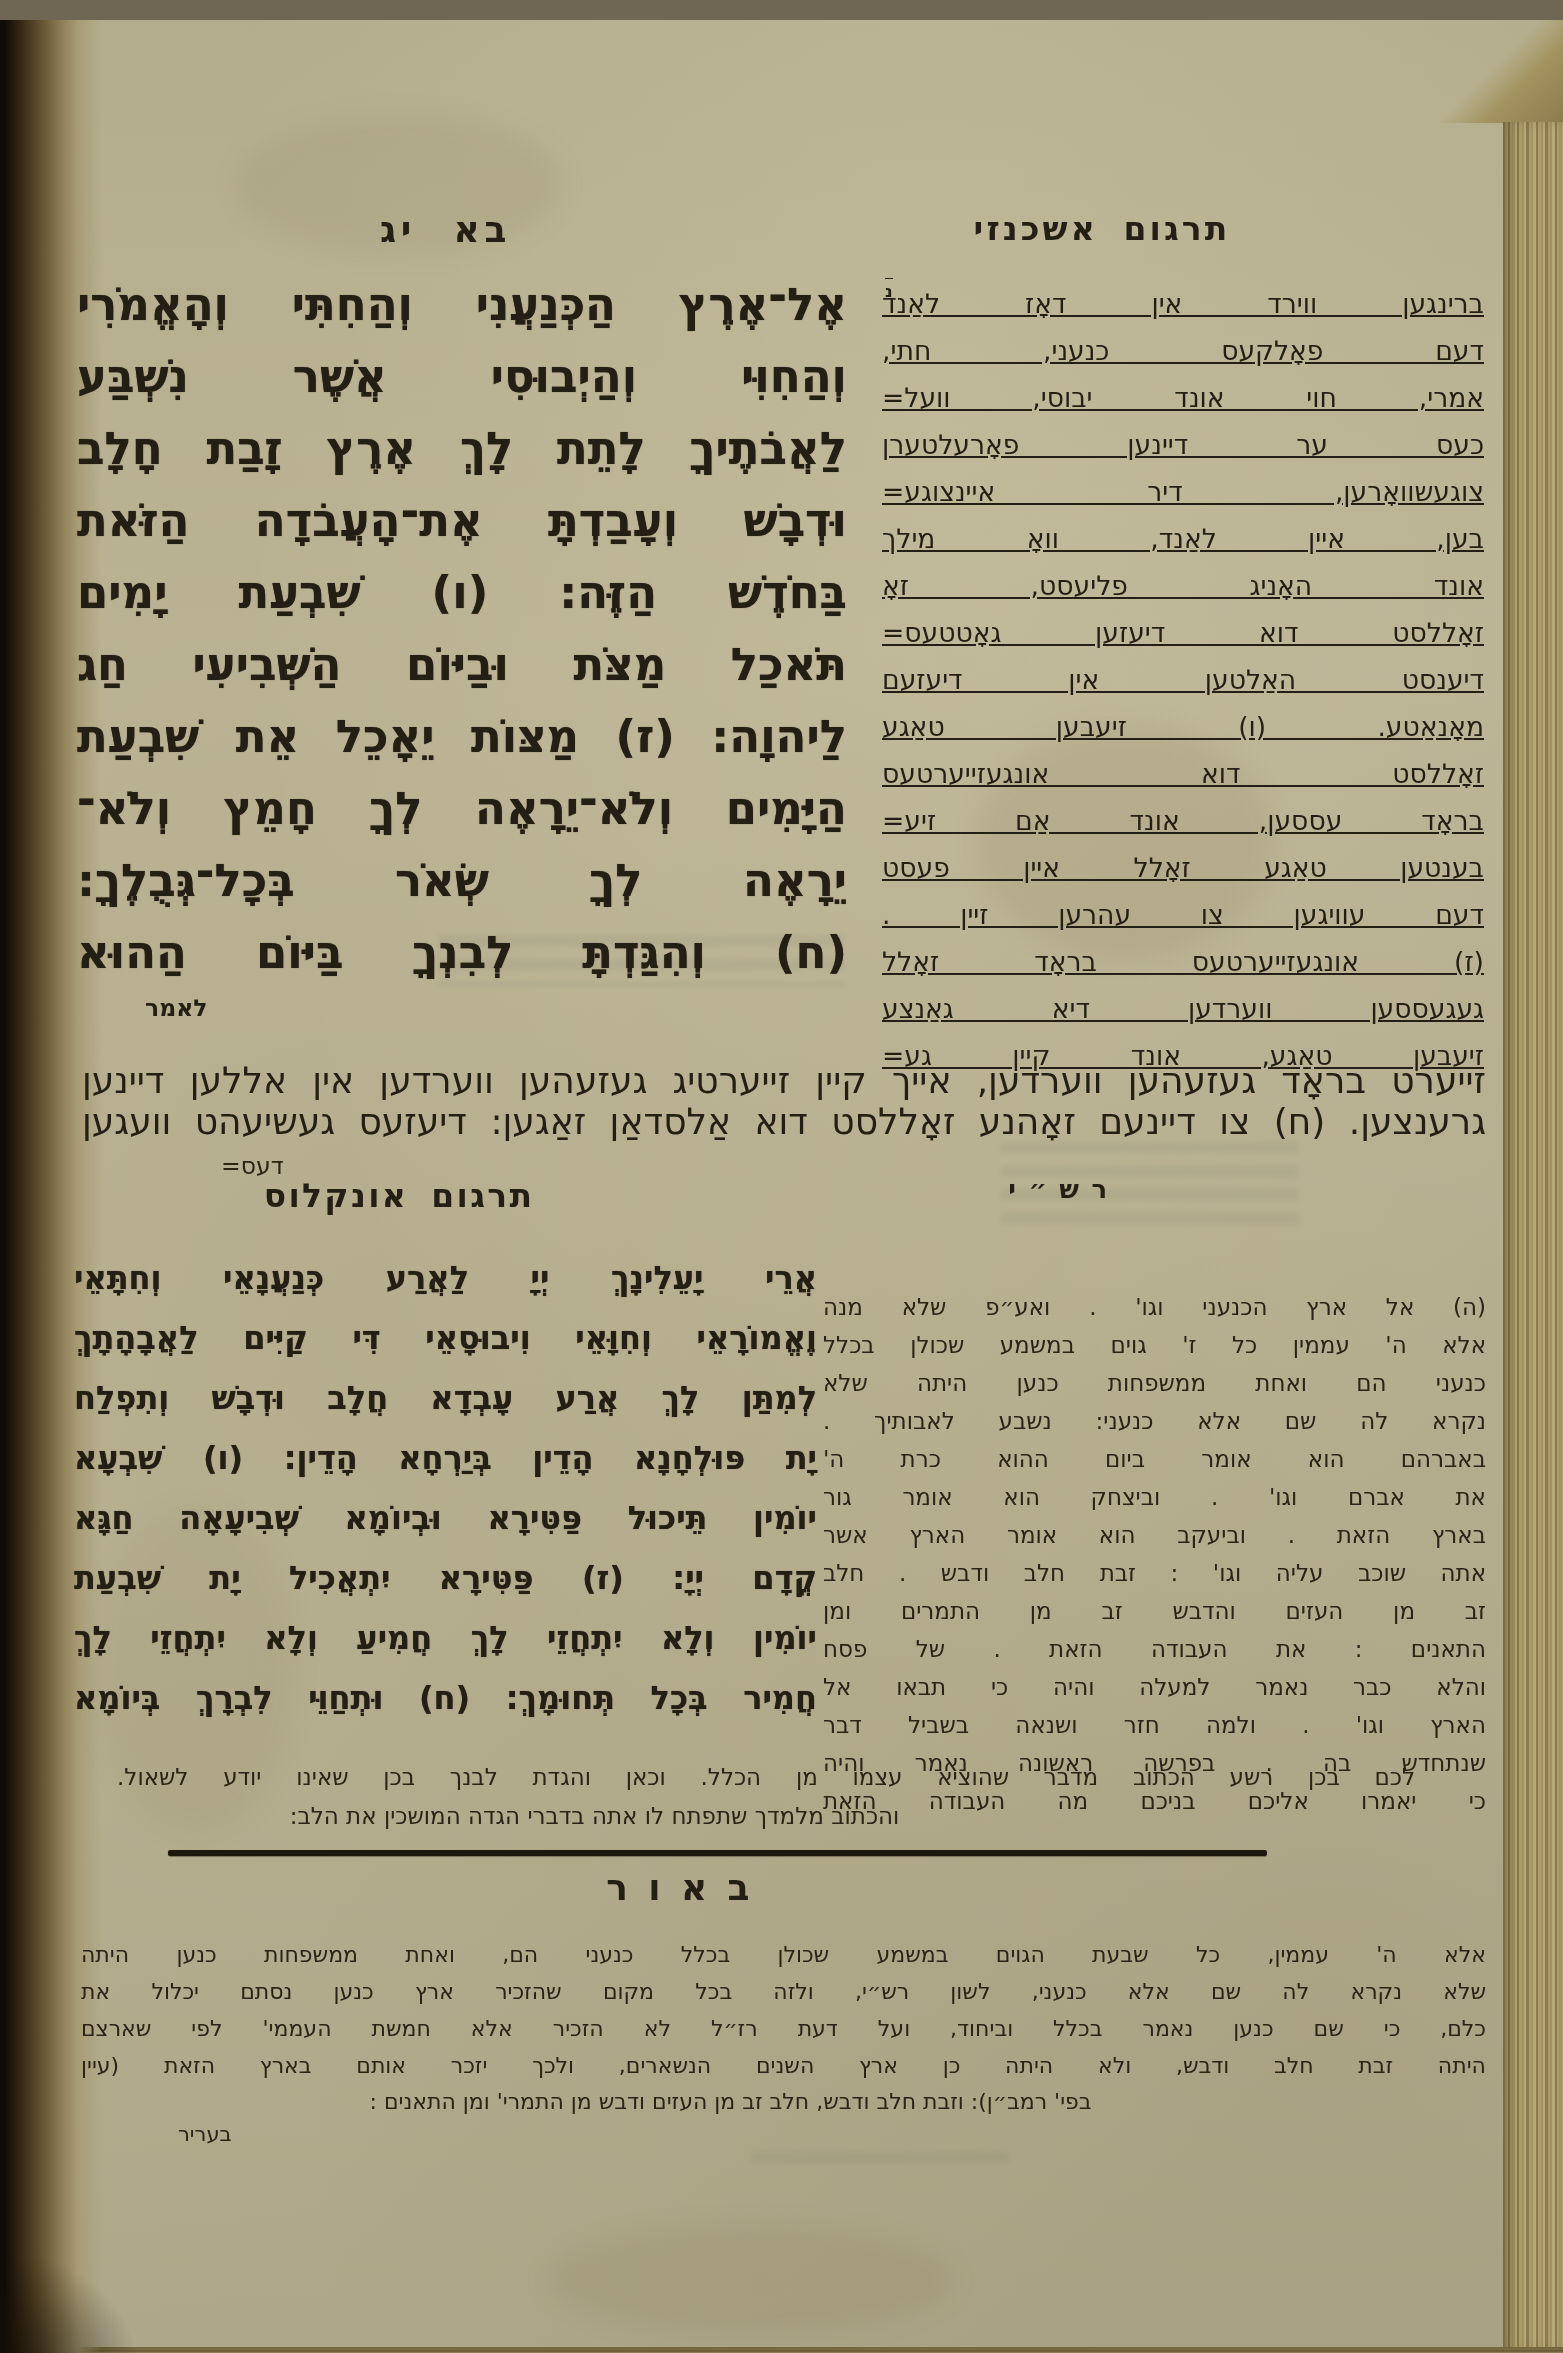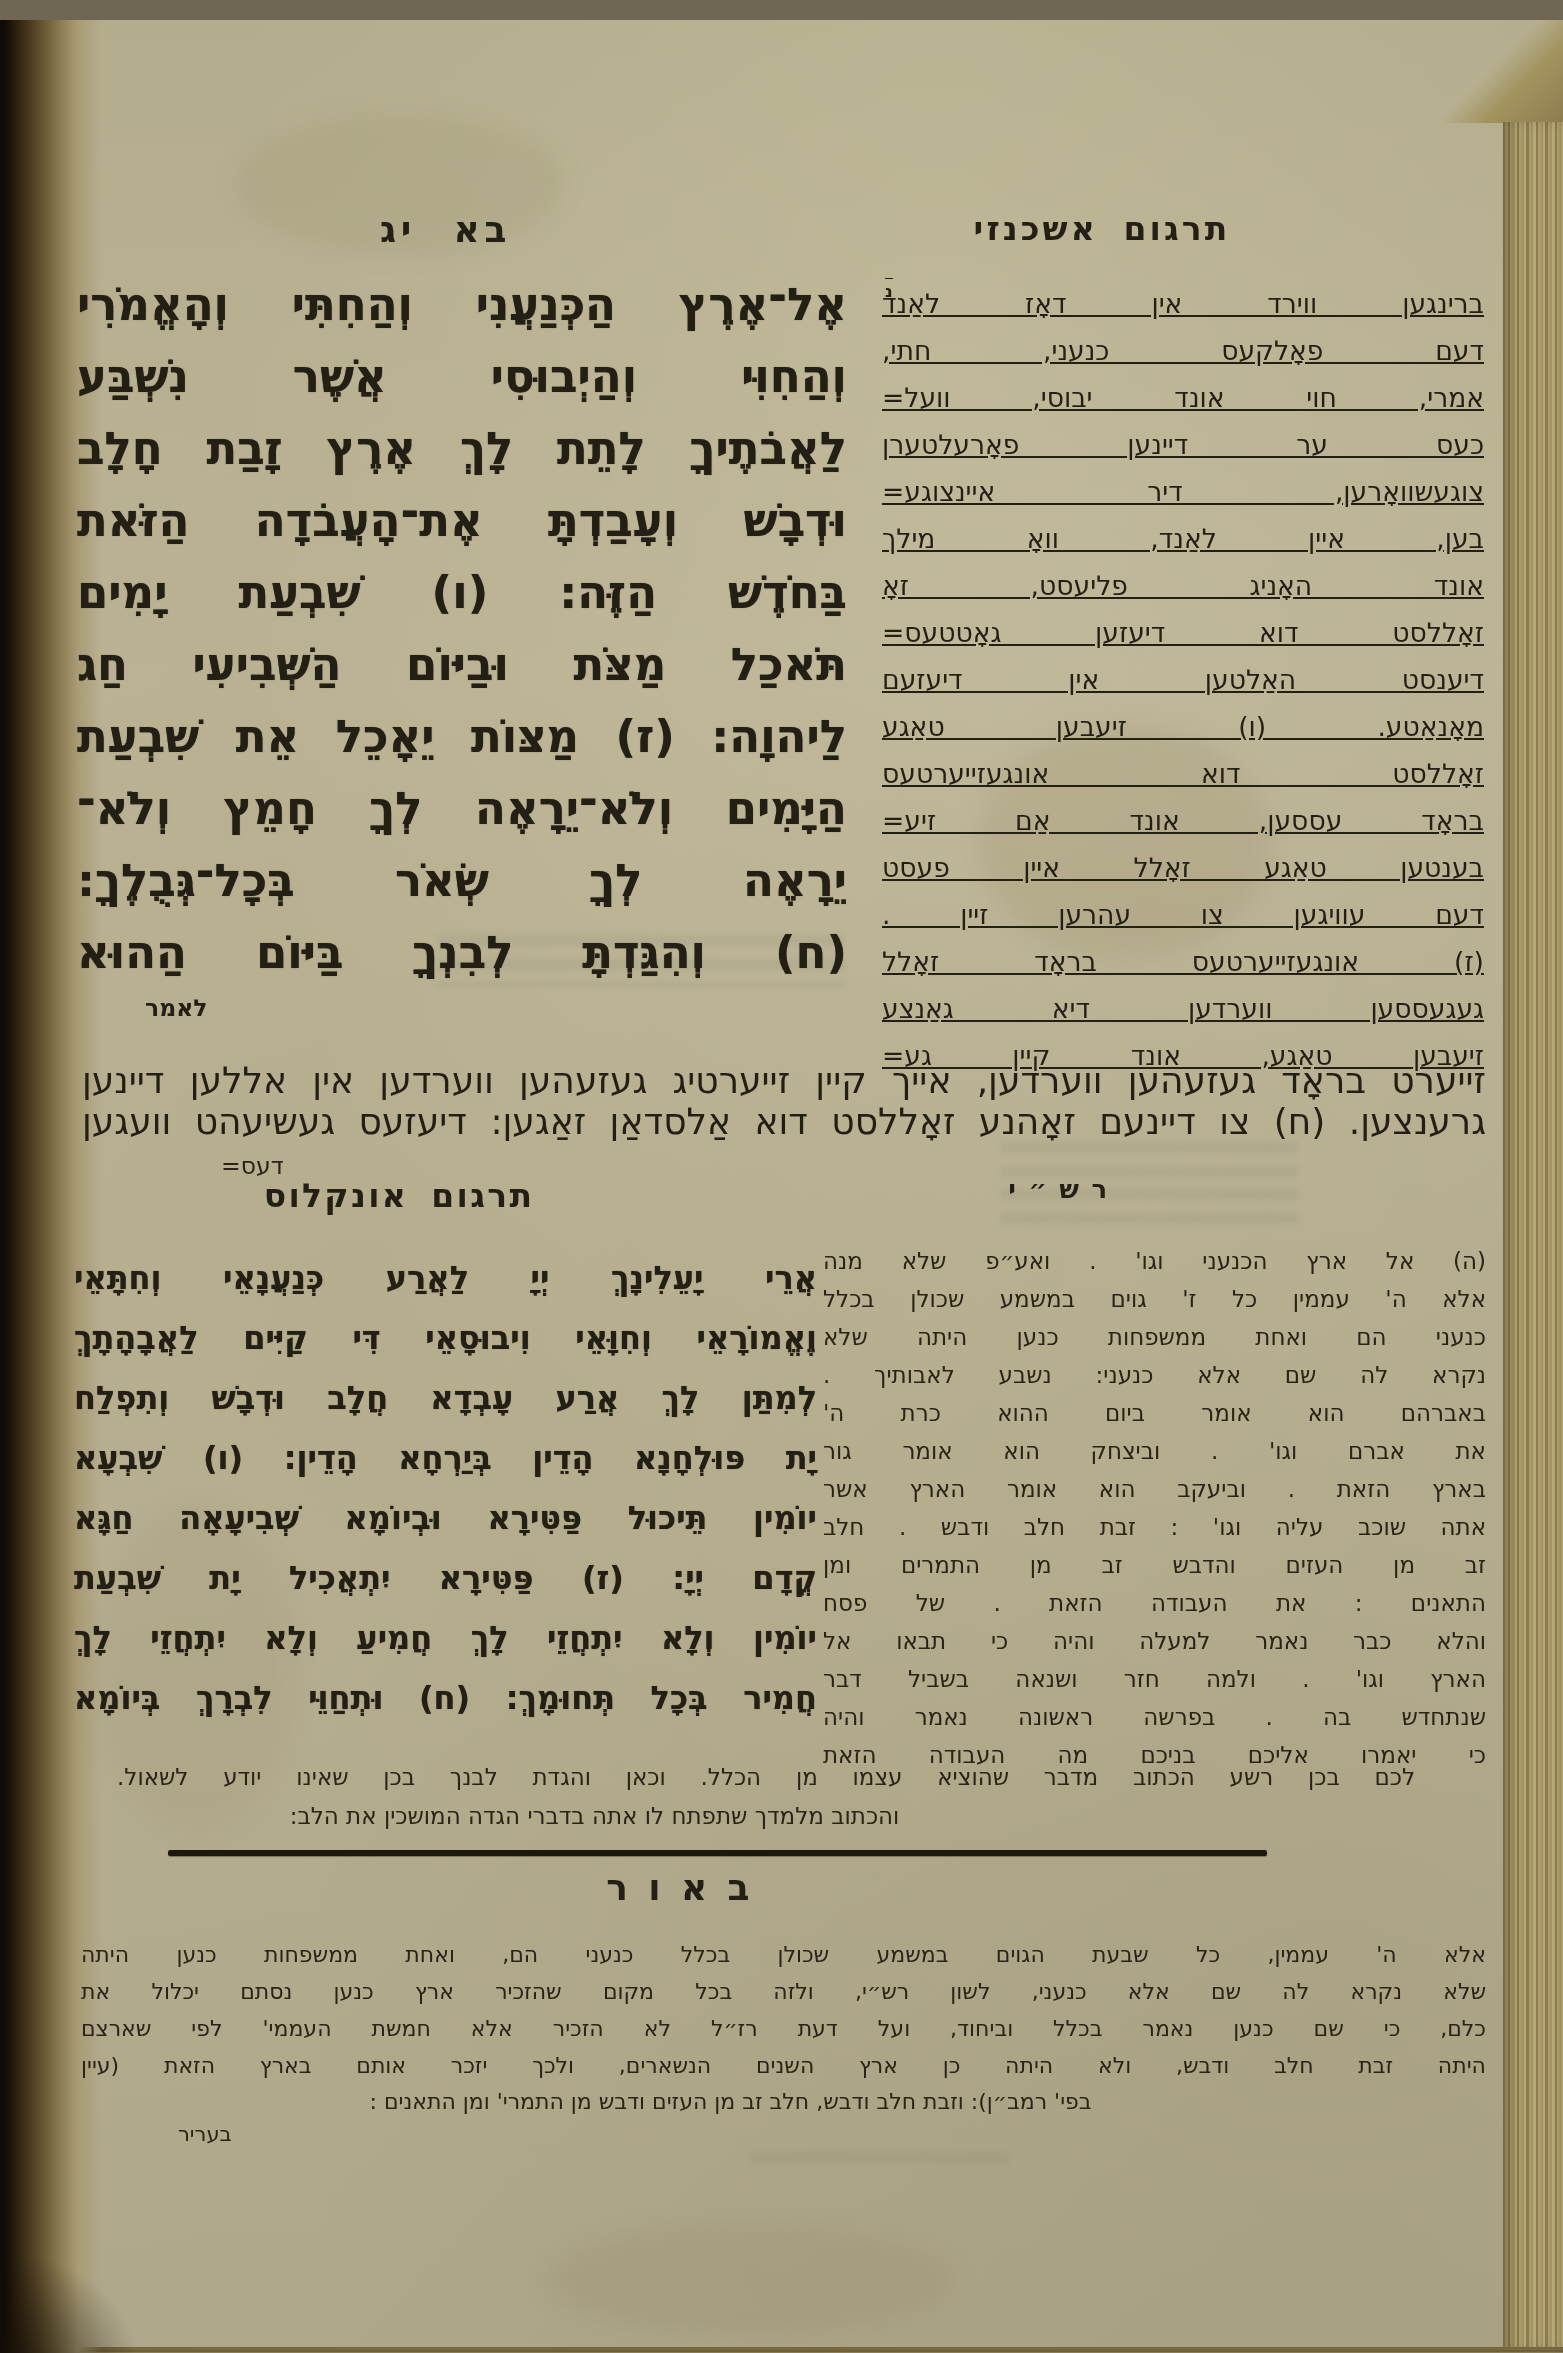--- a/index.html
+++ b/index.html
@@ -125,21 +125,21 @@
         <div class="onk-line">אֲרֵי יָעֵלִינָךְ יְיָ לַאֲרַע כְּנַעֲנָאֵי וְחִתָּאֵי</div>
         <div class="onk-line">וֶאֱמוֹרָאֵי וְחִוָּאֵי וִיבוּסָאֵי דִּי קַיִּים לַאֲבָהָתָךְ</div>
         <div class="onk-line">לְמִתַּן לָךְ אֲרַע עָבְדָא חֲלָב וּדְבָשׁ וְתִפְלַח</div>
         <div class="onk-line">יָת פּוּלְחָנָא הָדֵין בְּיַרְחָא הָדֵין: (ו) שִׁבְעָא</div>
         <div class="onk-line">יוֹמִין תֵּיכוּל פַּטִּירָא וּבְיוֹמָא שְׁבִיעָאָה חַגָּא</div>
         <div class="onk-line">קֳדָם יְיָ: (ז) פַּטִּירָא יִתְאֲכִיל יָת שִׁבְעַת</div>
         <div class="onk-line">יוֹמִין וְלָא יִתְחֲזֵי לָךְ חֲמִיעַ וְלָא יִתְחֲזֵי לָךְ</div>
         <div class="onk-line">חֲמִיר בְּכָל תְּחוּמָךְ: (ח) וּתְחַוֵּי לִבְרָךְ בְּיוֹמָא</div>
       </div>
 
-    <div class="abs" style="left:823px;top:1222px;width:663px;">
+    <div class="abs" style="left:823px;top:1268px;width:663px;">
         <div class="rashi-line">(ה) אל ארץ הכנעני וגו' . ואע״פ שלא מנה</div>
         <div class="rashi-line">אלא ה' עממין כל ז' גוים במשמע שכולן בכלל</div>
         <div class="rashi-line">כנעני הם ואחת ממשפחות כנען היתה שלא</div>
         <div class="rashi-line">נקרא לה שם אלא כנעני: נשבע לאבותיך .</div>
         <div class="rashi-line">באברהם הוא אומר ביום ההוא כרת ה'</div>
         <div class="rashi-line">את אברם וגו' . וביצחק הוא אומר גור</div>
         <div class="rashi-line">בארץ הזאת . וביעקב הוא אומר הארץ אשר</div>
         <div class="rashi-line">אתה שוכב עליה וגו' : זבת חלב ודבש . חלב</div>
         <div class="rashi-line">זב מן העזים והדבש זב מן התמרים ומן</div>
         <div class="rashi-line">התאנים : את העבודה הזאת . של פסח</div>

